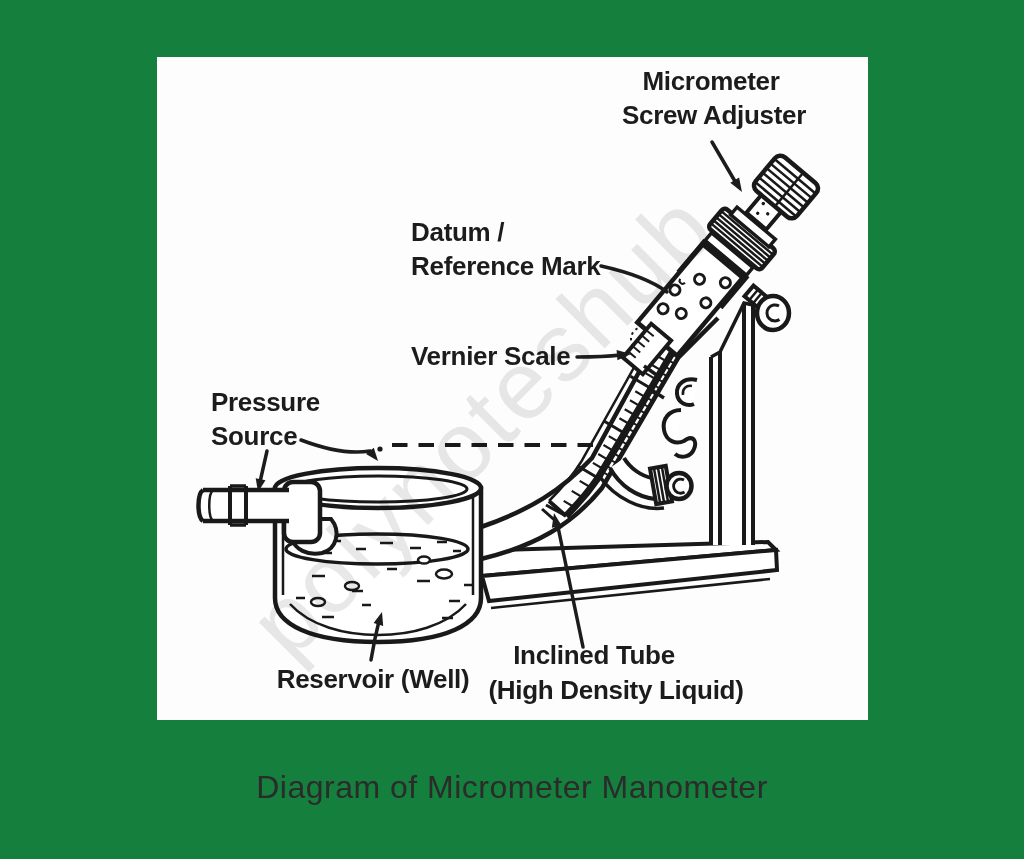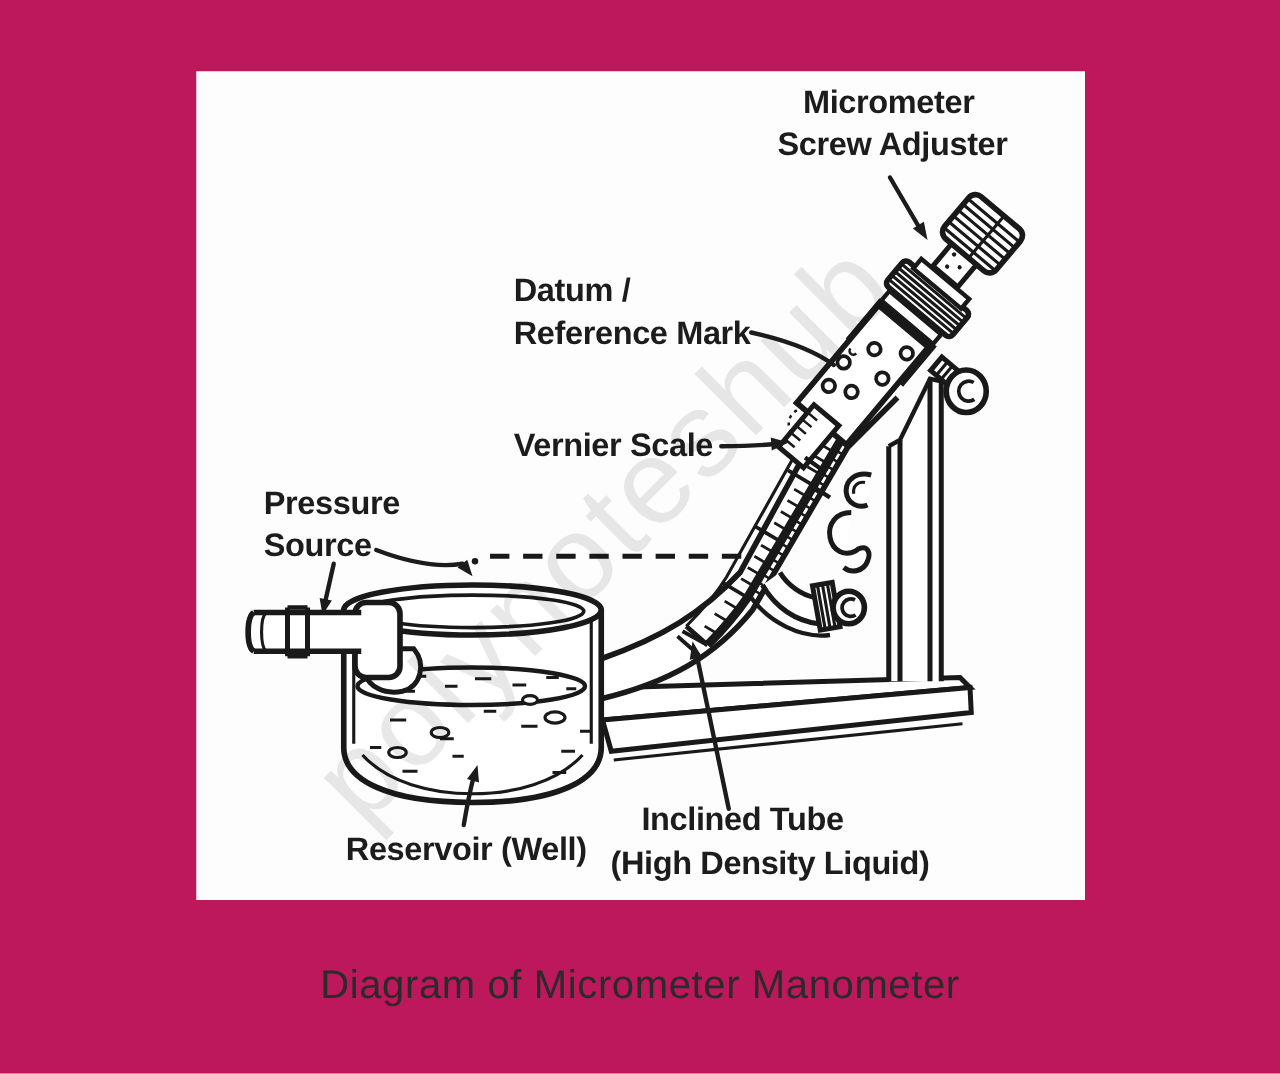--- a/index.html
+++ b/index.html
@@ -1,16 +1,16 @@
 <!DOCTYPE html>
 <html><head>
 <meta charset="utf-8">
 <style>
   html,body{margin:0;padding:0;background:#fff;}
-  .stage{position:relative;width:1024px;height:859px;background:#be185d;overflow:hidden;
+  .stage{position:relative;width:1024px;height:859px;background:#15803d;overflow:hidden;
          font-family:"Liberation Sans",sans-serif;}
   svg{position:absolute;left:0;top:0;display:block;}
   .lbl{font-family:"Liberation Sans",sans-serif;font-weight:700;font-size:26px;
        letter-spacing:-0.3px;fill:#1c1c1c;}
   .cap{font-family:"Liberation Sans",sans-serif;font-weight:400;font-size:32px;
        letter-spacing:0.5px;fill:#2b2b2b;}
   .wm{font-family:"Liberation Sans",sans-serif;font-weight:400;font-size:96px;
       letter-spacing:3px;fill:#e8e8e8;mix-blend-mode:multiply;}
   .ln{stroke:#191919;fill:none;}
   .wf{stroke:#191919;fill:#ffffff;}

